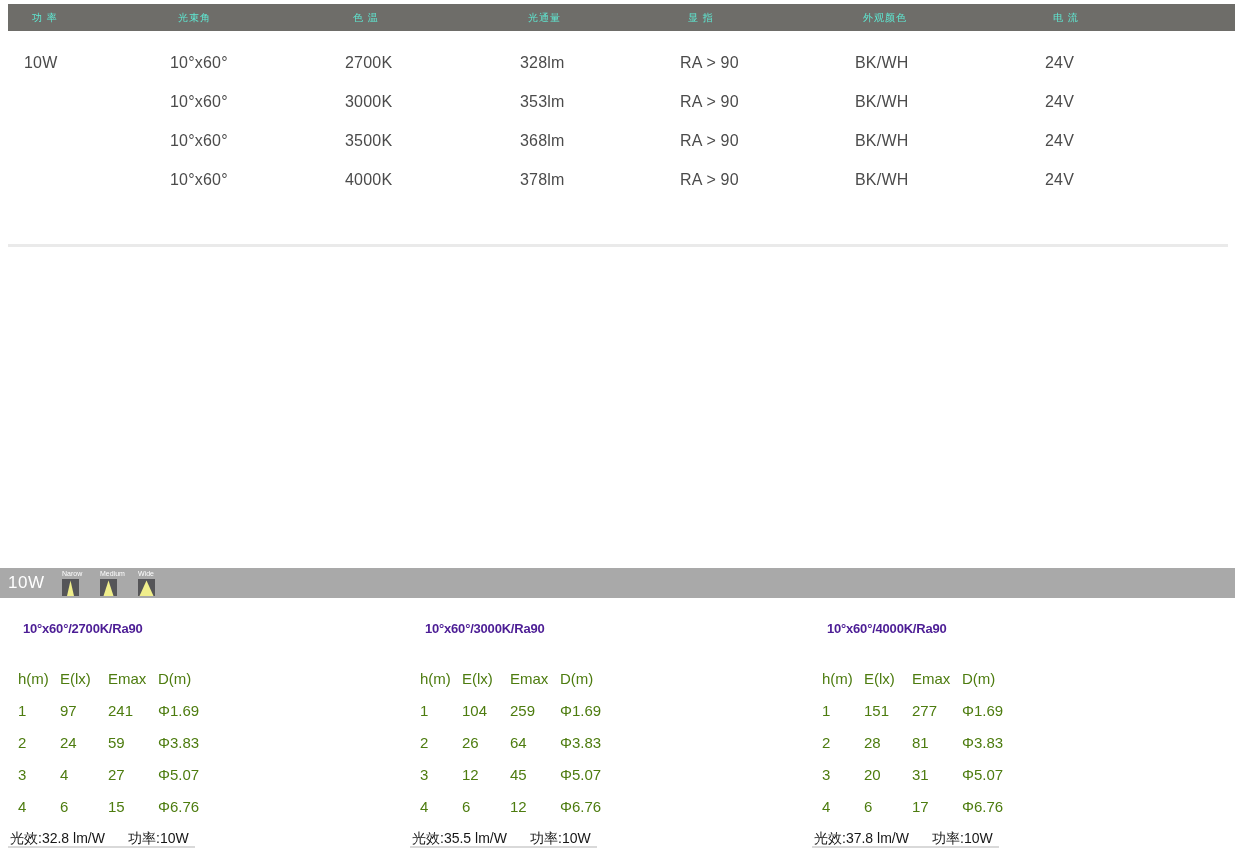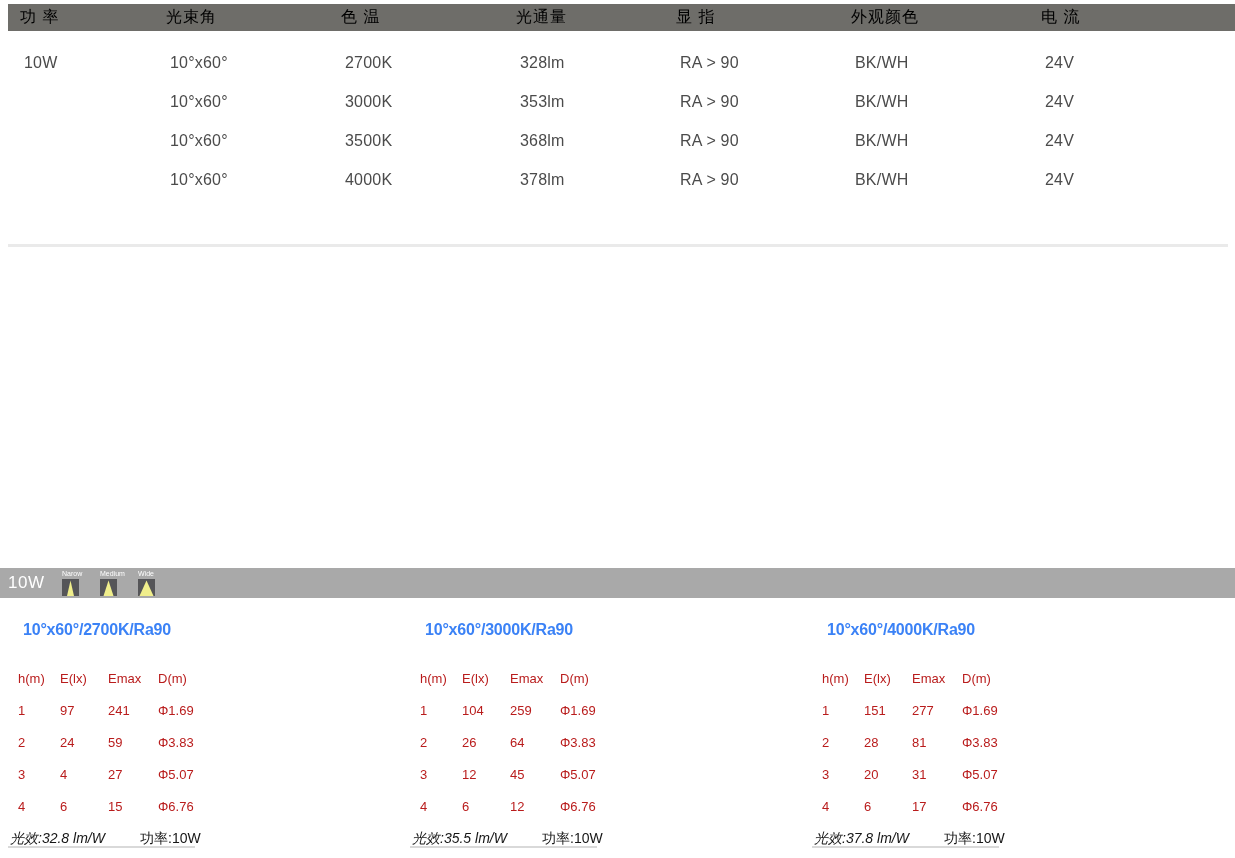--- a/index.html
+++ b/index.html
@@ -3,49 +3,49 @@
 <meta charset="utf-8">
 <style>
   * { margin:0; padding:0; box-sizing:border-box; }
   html,body { width:1235px; height:858px; background:#ffffff;
     font-family:"Liberation Sans", sans-serif; position:relative; overflow:hidden; }
 
   
   .spec-header { position:absolute; left:8px; top:4px; width:1227px; height:27px;
     background:#6e6d69; display:grid;
     grid-template-columns:146px 175px 175px 160px 175px 190px 1fr; align-items:center; }
-  .spec-header .cell { color:#000000; font-size:16px; padding-left:12px; letter-spacing:1px; }
+  .spec-header .cell { color:#5eead4; font-size:10px; padding-left:24px; letter-spacing:1px; }
   .spec-body { position:absolute; left:8px; top:43px; width:1227px; }
   .spec-row { display:grid; grid-template-columns:146px 175px 175px 160px 175px 190px 1fr;
     height:39px; align-items:center; }
   .spec-row .cell { color:#4b4b4b; font-size:16px; padding-left:16px; letter-spacing:.2px; }
 
   .divider { position:absolute; left:8px; top:244px; width:1220px; height:3px; background:#eaeaea; }
 
   
   .band { position:absolute; left:0; top:568px; width:1235px; height:30px; background:#a9a9a9; }
   .band-power { position:absolute; left:8px; top:0; height:30px; line-height:30px;
     color:#ffffff; font-size:17px; letter-spacing:.5px; }
   .beam { position:absolute; top:1px; width:26px; }
   .beam .lbl { display:block; color:#ffffff; font-size:7px; line-height:9px; }
   .beam svg { display:block; margin-top:1px; }
   .beam-narrow { left:62px; } .beam-medium { left:100px; } .beam-wide { left:138px; }
 
   
   .pt { position:absolute; top:615px; width:210px; height:243px; }
   .pt-1 { left:8px; } .pt-2 { left:410px; } .pt-3 { left:812px; }
-  .pt-title { position:absolute; left:15px; top:6px; font-size:16px; font-weight:bold;
-    color:#3b82f6; letter-spacing:-0.2px; white-space:nowrap; }
+  .pt-title { position:absolute; left:15px; top:6px; font-size:13px; font-weight:bold;
+    color:#4c1d95; letter-spacing:-0.2px; white-space:nowrap; }
   .pt-grid { position:absolute; left:10px; top:47px; display:grid;
     grid-template-columns:42px 48px 50px 60px; grid-auto-rows:32px; align-items:center; }
-  .pt-grid .hc, .pt-grid .dc { font-size:13px; color:#b91c1c; }
+  .pt-grid .hc, .pt-grid .dc { font-size:15px; color:#4d7c0f; }
   .pt-foot { position:absolute; left:0; top:215px; width:187px; height:18px;
     border-bottom:2px solid #d9d9d9; font-size:14px; color:#161616; white-space:nowrap; }
-  .pt-foot .eff { position:absolute; left:2px; top:0;font-style:italic; }
-  .pt-foot .pow { position:absolute; left:132px; top:0; }
+  .pt-foot .eff { position:absolute; left:2px; top:0; }
+  .pt-foot .pow { position:absolute; left:120px; top:0; }
 </style>
 </head>
 <body>
 
 <div class="spec-header">
   <div class="cell">功 率</div>
   <div class="cell">光束角</div>
   <div class="cell">色 温</div>
   <div class="cell">光通量</div>
   <div class="cell">显 指</div>

